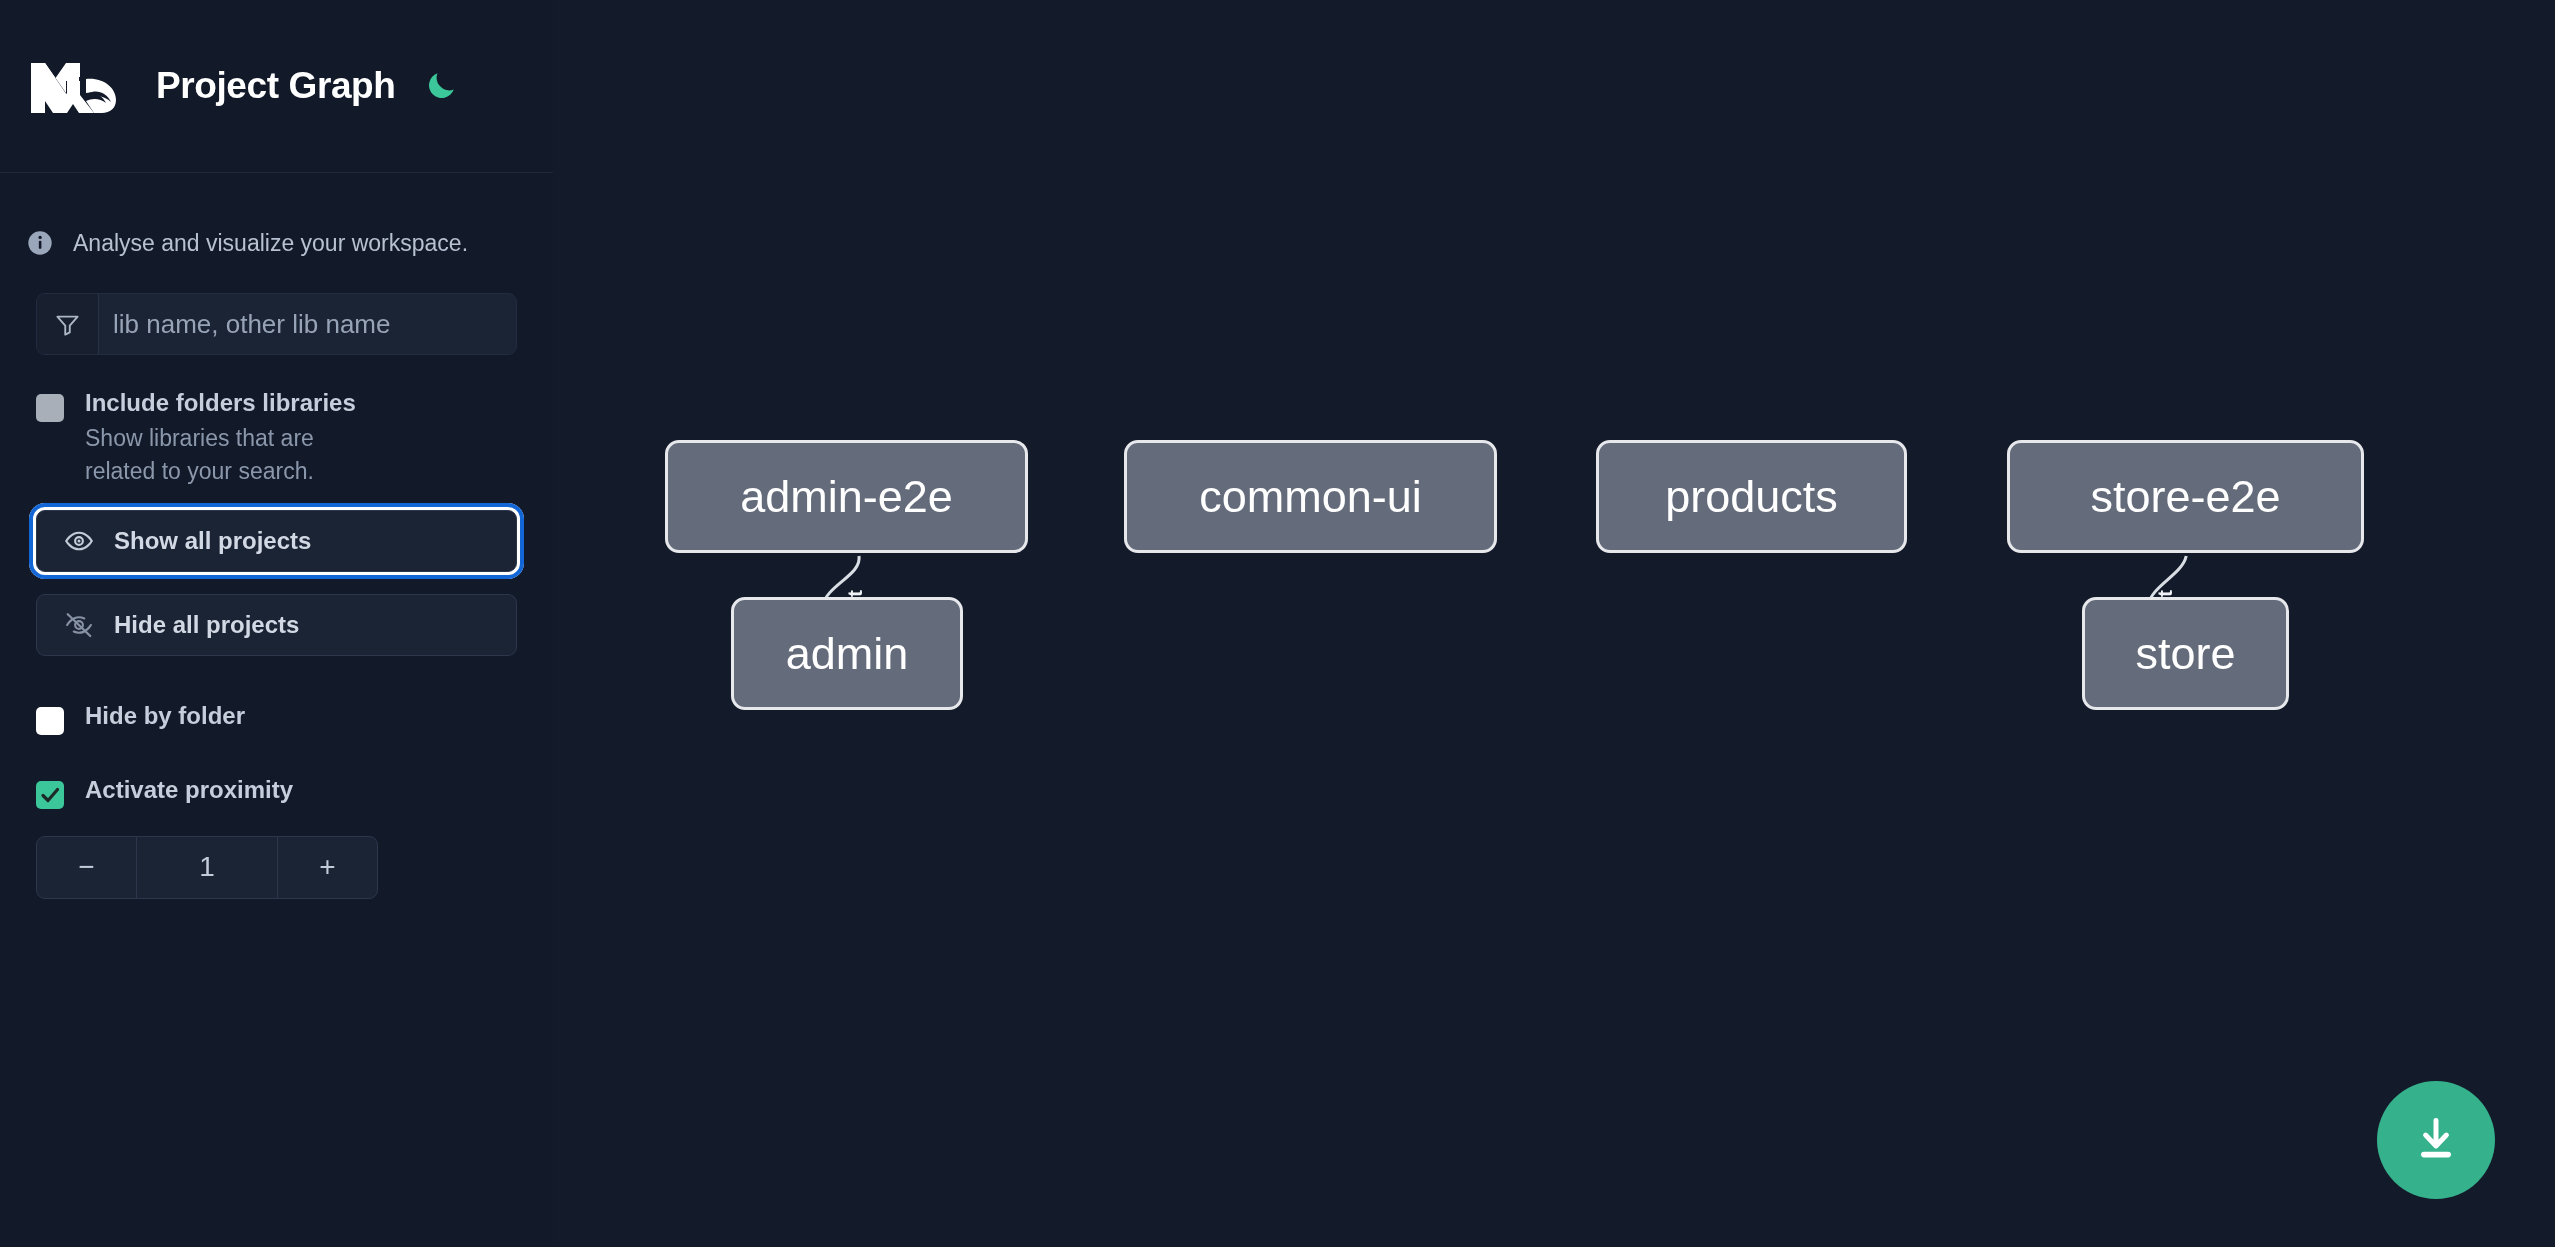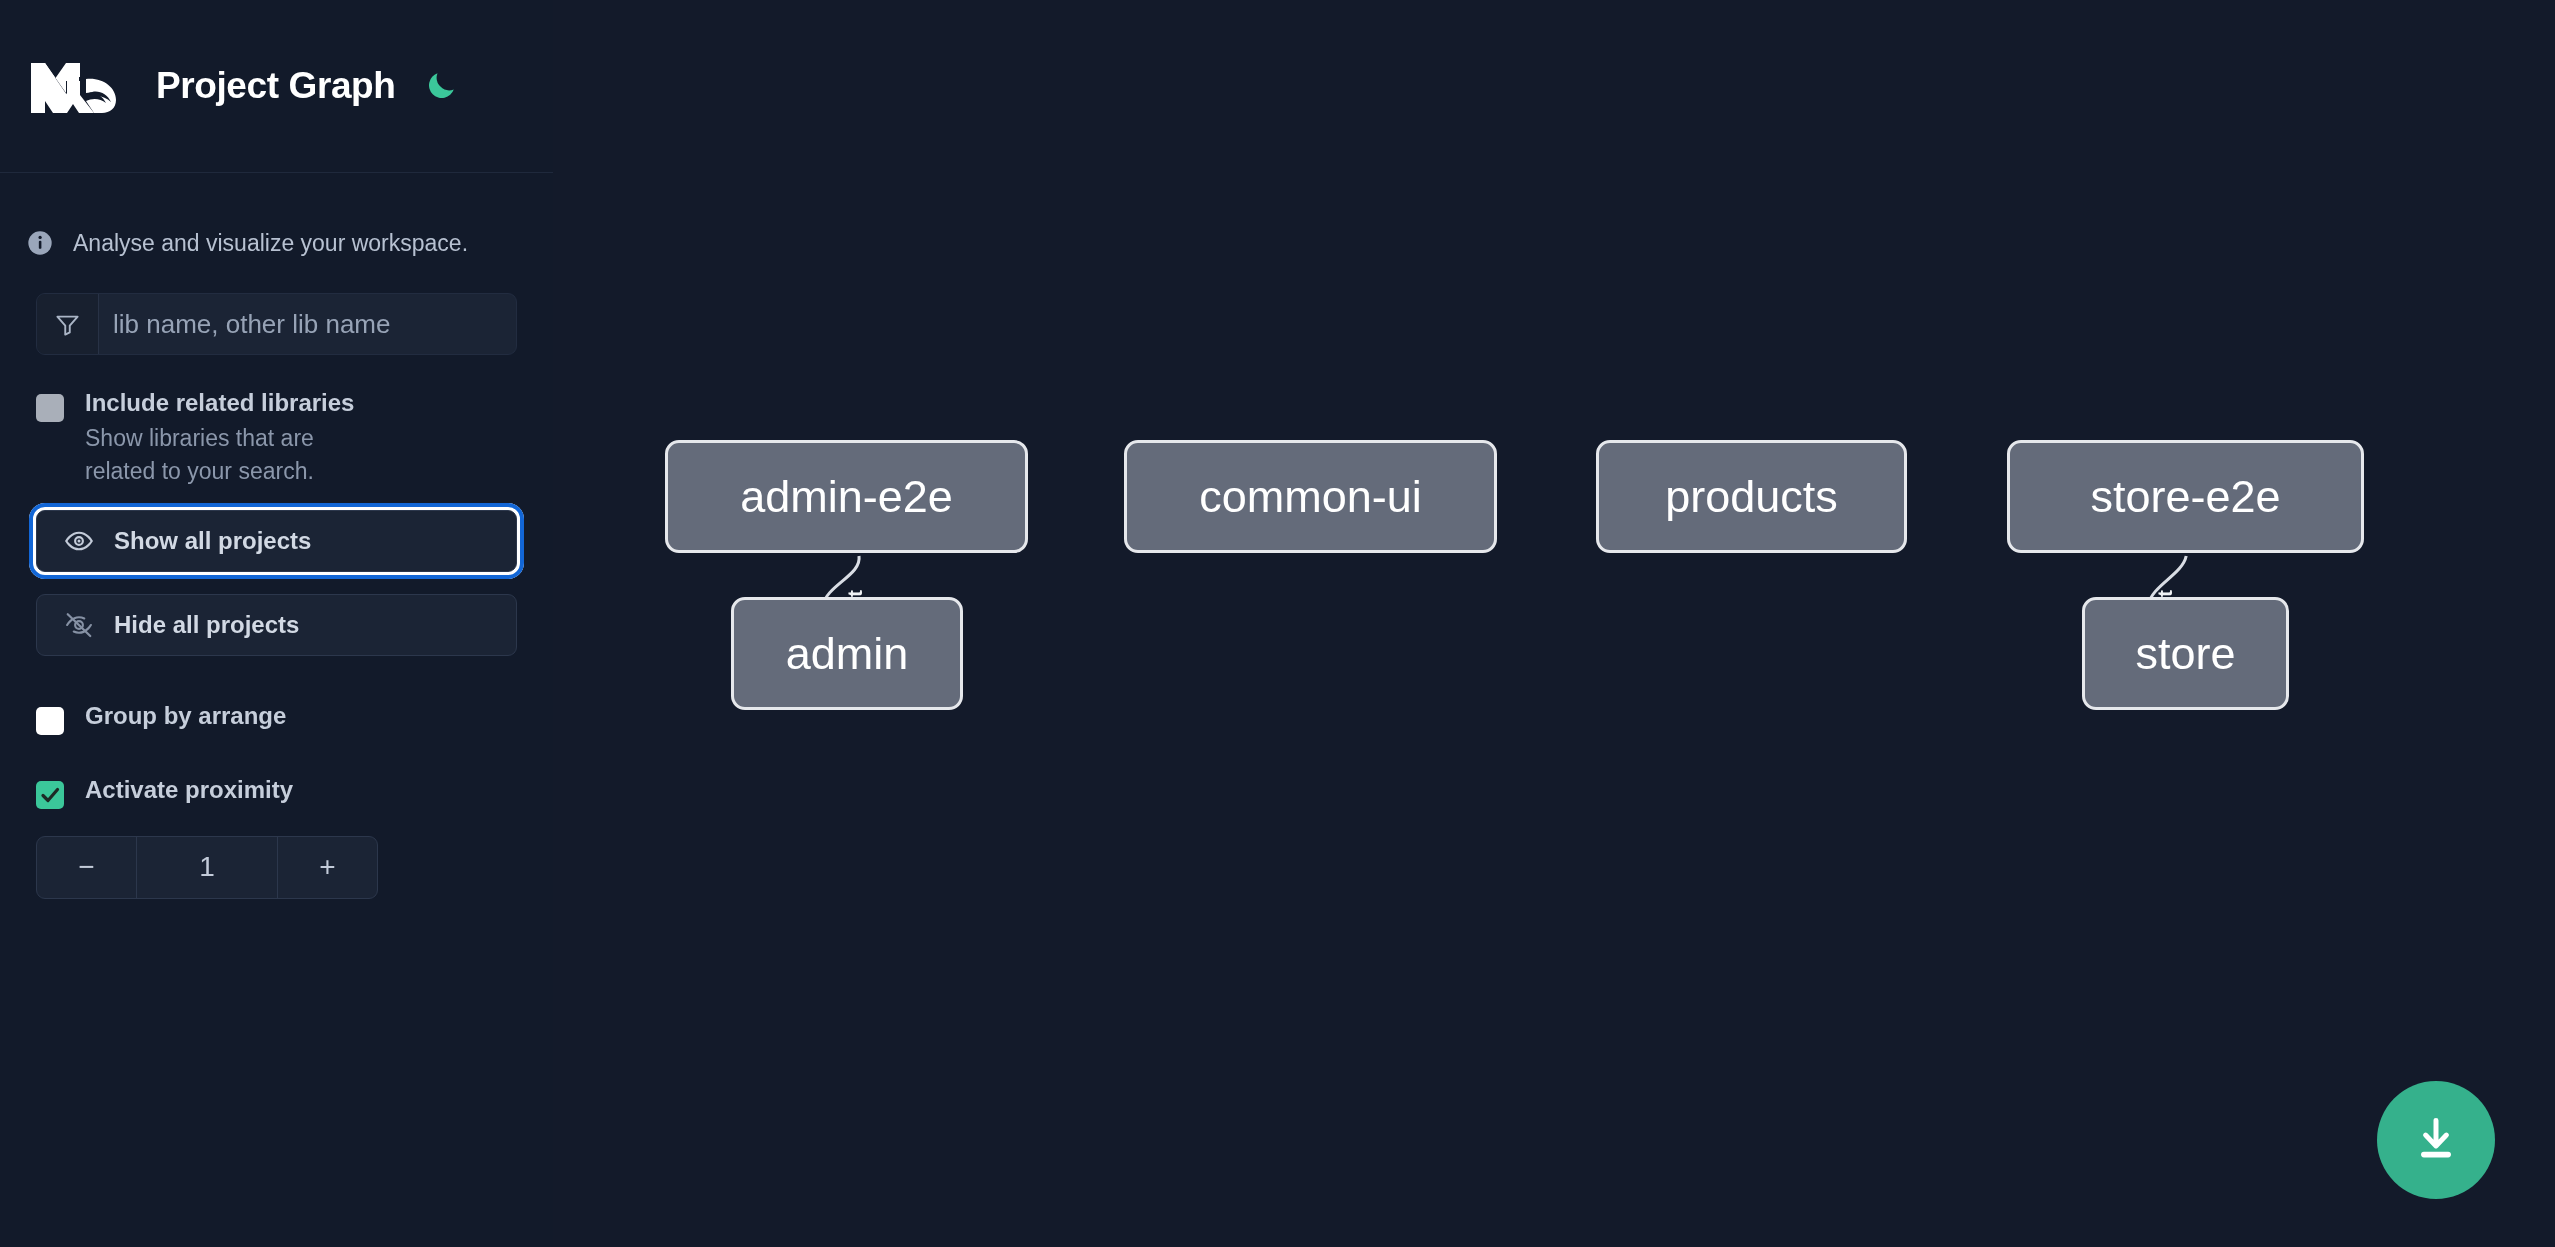--- a/index.html
+++ b/index.html
@@ -240,21 +240,21 @@
             <svg viewBox="0 0 24 24" width="27" height="27" aria-hidden="true">
               <path d="M3 5h18l-7 8v6l-4 2v-8Z" fill="none" stroke="#aab5c6" stroke-width="1.7" stroke-linejoin="round"></path>
             </svg>
           </span>
           <input class="filter-input" type="text" placeholder="lib name, other lib name" style="">
         </div>
 
         <div class="cb-row">
           <span class="cb-box grey"></span>
           <div class="cb-text">
-            <div class="cb-label">Include related libraries</div>
+            <div class="cb-label">Include folders libraries</div>
             <div class="cb-desc">Show libraries that are related to your search.</div>
           </div>
         </div>
 
         <div class="big-btn focused">
           <span class="bicon">
             <svg viewBox="0 0 24 24" width="30" height="30" aria-hidden="true">
               <path d="M1.8 12S5.5 5.4 12 5.4 22.2 12 22.2 12 18.5 18.6 12 18.6 1.8 12 1.8 12Z" fill="none" stroke="#c3cbd9" stroke-width="1.7"></path>
               <circle cx="12" cy="12" r="3.1" fill="none" stroke="#c3cbd9" stroke-width="1.7"></circle>
               <circle cx="12" cy="12" r="1.2" fill="#c3cbd9"></circle>
@@ -270,21 +270,21 @@
               <circle cx="12" cy="12" r="3.1" fill="none" stroke="#8691a4" stroke-width="1.7"></circle>
               <line x1="3" y1="3.4" x2="21" y2="20.8" stroke="#8691a4" stroke-width="1.8" stroke-linecap="round"></line>
             </svg>
           </span>
           <span class="lbl">Hide all projects</span>
         </div>
 
         <div class="cb-row" style="margin-top:47px">
           <span class="cb-box white"></span>
           <div class="cb-text">
-            <div class="cb-label">Group by arrange</div>
+            <div class="cb-label">Hide by folder</div>
           </div>
         </div>
 
         <div class="cb-row" style="margin-top:42px">
           <span class="cb-box green">
             <svg viewBox="0 0 24 24" width="24" height="24" aria-hidden="true">
               <path d="M5 12.5 L10 17.5 L19.5 6.5" fill="none" stroke="#1d2a26" stroke-width="3.2" stroke-linecap="round" stroke-linejoin="round"></path>
             </svg>
           </span>
           <div class="cb-text">

